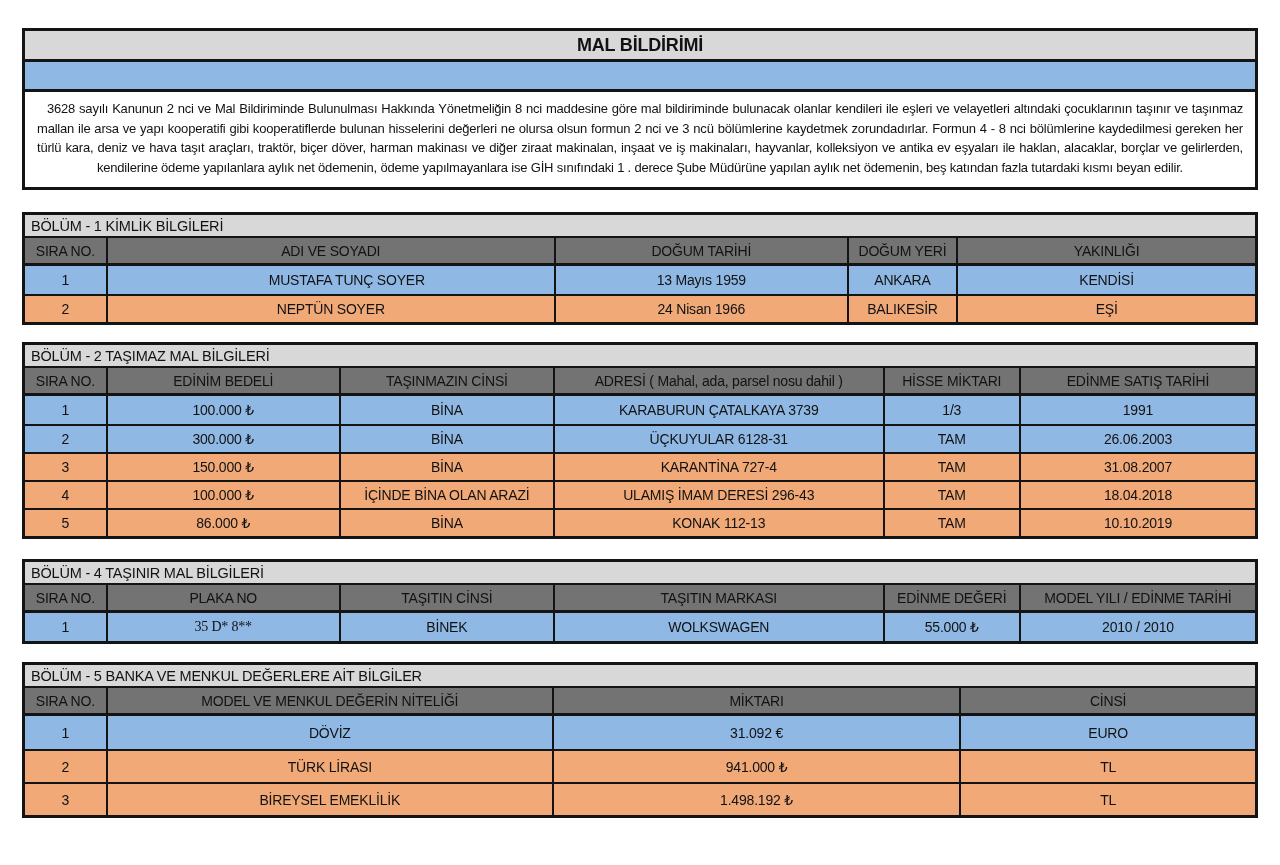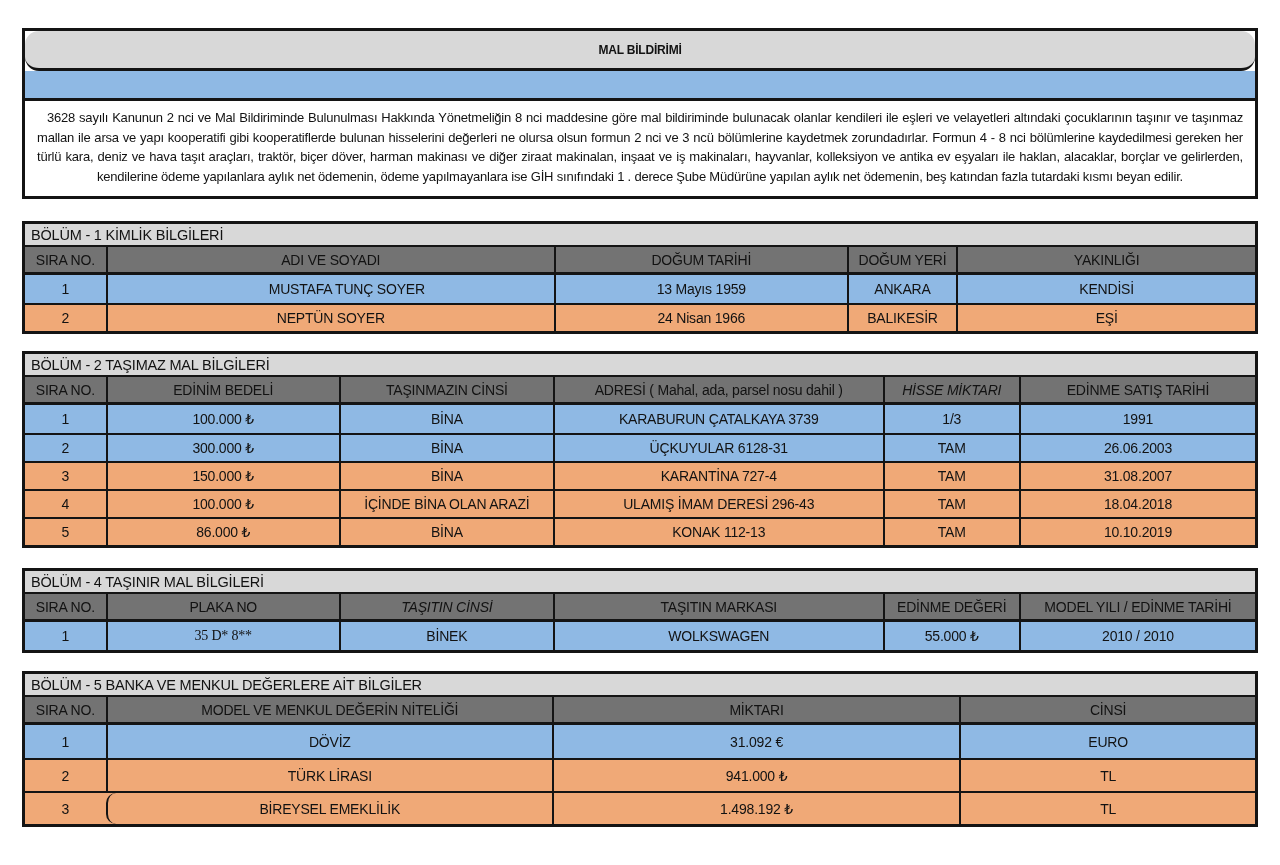--- a/index.html
+++ b/index.html
@@ -12,24 +12,23 @@
   }
   .page { padding: 28px 22px 0 22px; }
 
   .block, .section {
     border: 3px solid #141414;
     background: #ffffff;
   }
   .block { margin-bottom: 22px; }
 
   .doc-title {
-    height: 40px; display:flex; align-items:center; justify-content:center;
-    font-size: 12px; font-weight: bold;
+    height: 31px; display:flex; align-items:center; justify-content:center;
+    font-size: 18px; font-weight: bold;
     border-bottom: 3px solid #141414;
-    border-radius: 14px;
   }
   .info-row {
     display: flex; height: 30px;
     border-bottom: 3px solid #141414;
     font-size: 14px;
   }
   .info-row .tcell { font-size: 14px; margin-top: 36px; }
 
   .legal {
     min-height: 95px;
@@ -105,21 +104,21 @@
         <div class="tcell" style="width: 24.29%;">EŞİ</div>
       </div>
     </section>
   <section class="section gap20">
       <div class="sec-title" style="background: rgb(216, 216, 216);">BÖLÜM - 2 TAŞIMAZ MAL BİLGİLERİ</div>
       <div class="trow thead">
         <div class="tcell" style="width: 6.56%;">SIRA NO.</div>
         <div class="tcell" style="width: 18.95%;">EDİNİM BEDELİ</div>
         <div class="tcell" style="width: 17.41%;">TAŞINMAZIN CİNSİ</div>
         <div class="tcell" style="width: 26.8%;">ADRESİ ( Mahal, ada, parsel nosu dahil )</div>
-        <div class="tcell" style="width: 11.09%; font-style: italic;">HİSSE MİKTARI</div>
+        <div class="tcell" style="width: 11.09%;">HİSSE MİKTARI</div>
         <div class="tcell" style="width: 19.19%;">EDİNME SATIŞ TARİHİ</div>
       </div>
       <div class="trow tdata" style="height: 28px; background: rgb(143, 185, 228);">
         <div class="tcell" style="width: 6.56%;">1</div>
         <div class="tcell" style="width: 18.95%;">100.000 ₺</div>
         <div class="tcell" style="width: 17.41%;">BİNA</div>
         <div class="tcell" style="width: 26.8%;">KARABURUN ÇATALKAYA 3739</div>
         <div class="tcell" style="width: 11.09%;">1/3</div>
         <div class="tcell" style="width: 19.19%;">1991</div>
       </div>
@@ -154,21 +153,21 @@
         <div class="tcell" style="width: 26.8%; text-align: right;">KONAK 112-13</div>
         <div class="tcell" style="width: 11.09%;">TAM</div>
         <div class="tcell" style="width: 19.19%;">10.10.2019</div>
       </div>
     </section>
   <section class="section gap18">
       <div class="sec-title" style="background: rgb(216, 216, 216);">BÖLÜM - 4 TAŞINIR MAL BİLGİLERİ</div>
       <div class="trow thead">
         <div class="tcell" style="width: 6.56%;">SIRA NO.</div>
         <div class="tcell" style="width: 18.95%;">PLAKA NO</div>
-        <div class="tcell" style="width: 17.41%; font-style: italic;">TAŞITIN CİNSİ</div>
+        <div class="tcell" style="width: 17.41%;">TAŞITIN CİNSİ</div>
         <div class="tcell" style="width: 26.8%;">TAŞITIN MARKASI</div>
         <div class="tcell" style="width: 11.09%;">EDİNME DEĞERİ</div>
         <div class="tcell" style="width: 19.19%;">MODEL YILI / EDİNME TARİHİ</div>
       </div>
       <div class="trow tdata" style="height: 28px; background: rgb(143, 185, 228);">
         <div class="tcell" style="width: 6.56%;">1</div>
         <div class="tcell" style="width: 18.95%; font-family: Liberation Serif, serif;">35 D* 8**</div>
         <div class="tcell" style="width: 17.41%;">BİNEK</div>
         <div class="tcell" style="width: 26.8%;">WOLKSWAGEN</div>
         <div class="tcell" style="width: 11.09%;">55.000 ₺</div>
@@ -190,19 +189,19 @@
         <div class="tcell" style="width: 24.05%;">EURO</div>
       </div>
       <div class="trow tdata" style="height: 33px; background: rgb(240, 169, 119);">
         <div class="tcell" style="width: 6.56%;">2</div>
         <div class="tcell" style="width: 36.28%;">TÜRK LİRASI</div>
         <div class="tcell" style="width: 33.12%;">941.000 ₺</div>
         <div class="tcell" style="width: 24.05%;">TL</div>
       </div>
       <div class="trow tdata" style="height: 33px; background: rgb(240, 169, 119);">
         <div class="tcell" style="width: 6.56%;">3</div>
-        <div class="tcell" style="width: 36.28%; border-radius: 10px;">BİREYSEL EMEKLİLİK</div>
+        <div class="tcell" style="width: 36.28%;">BİREYSEL EMEKLİLİK</div>
         <div class="tcell" style="width: 33.12%;">1.498.192 ₺</div>
         <div class="tcell" style="width: 24.05%;">TL</div>
       </div>
     </section>
 
 </div>
 
 </body></html>

